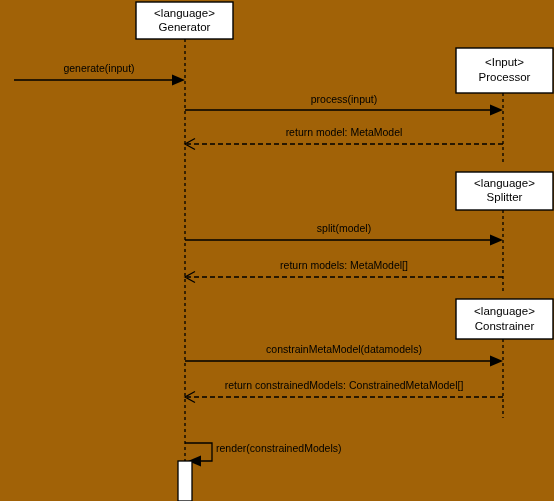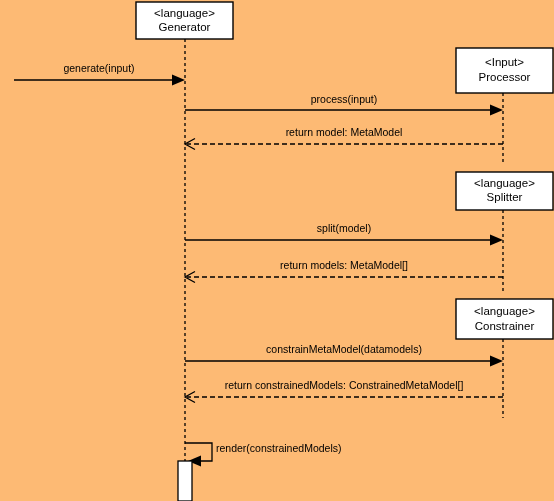--- a/index.html
+++ b/index.html
@@ -10,21 +10,21 @@
   body {
     width: 554px;
     height: 501px;
     font-family: "Liberation Sans", sans-serif;
     overflow: hidden;
   }
   #diagram-root {
     position: relative;
     width: 554px;
     height: 501px;
-    background: #fdba74;
+    background: #a16207;
   }
   svg#seq {
     display: block;
     width: 554px;
     height: 501px;
   }
   .participant-box {
     fill: #ffffff;
     stroke: #000000;
     stroke-width: 1.4;

